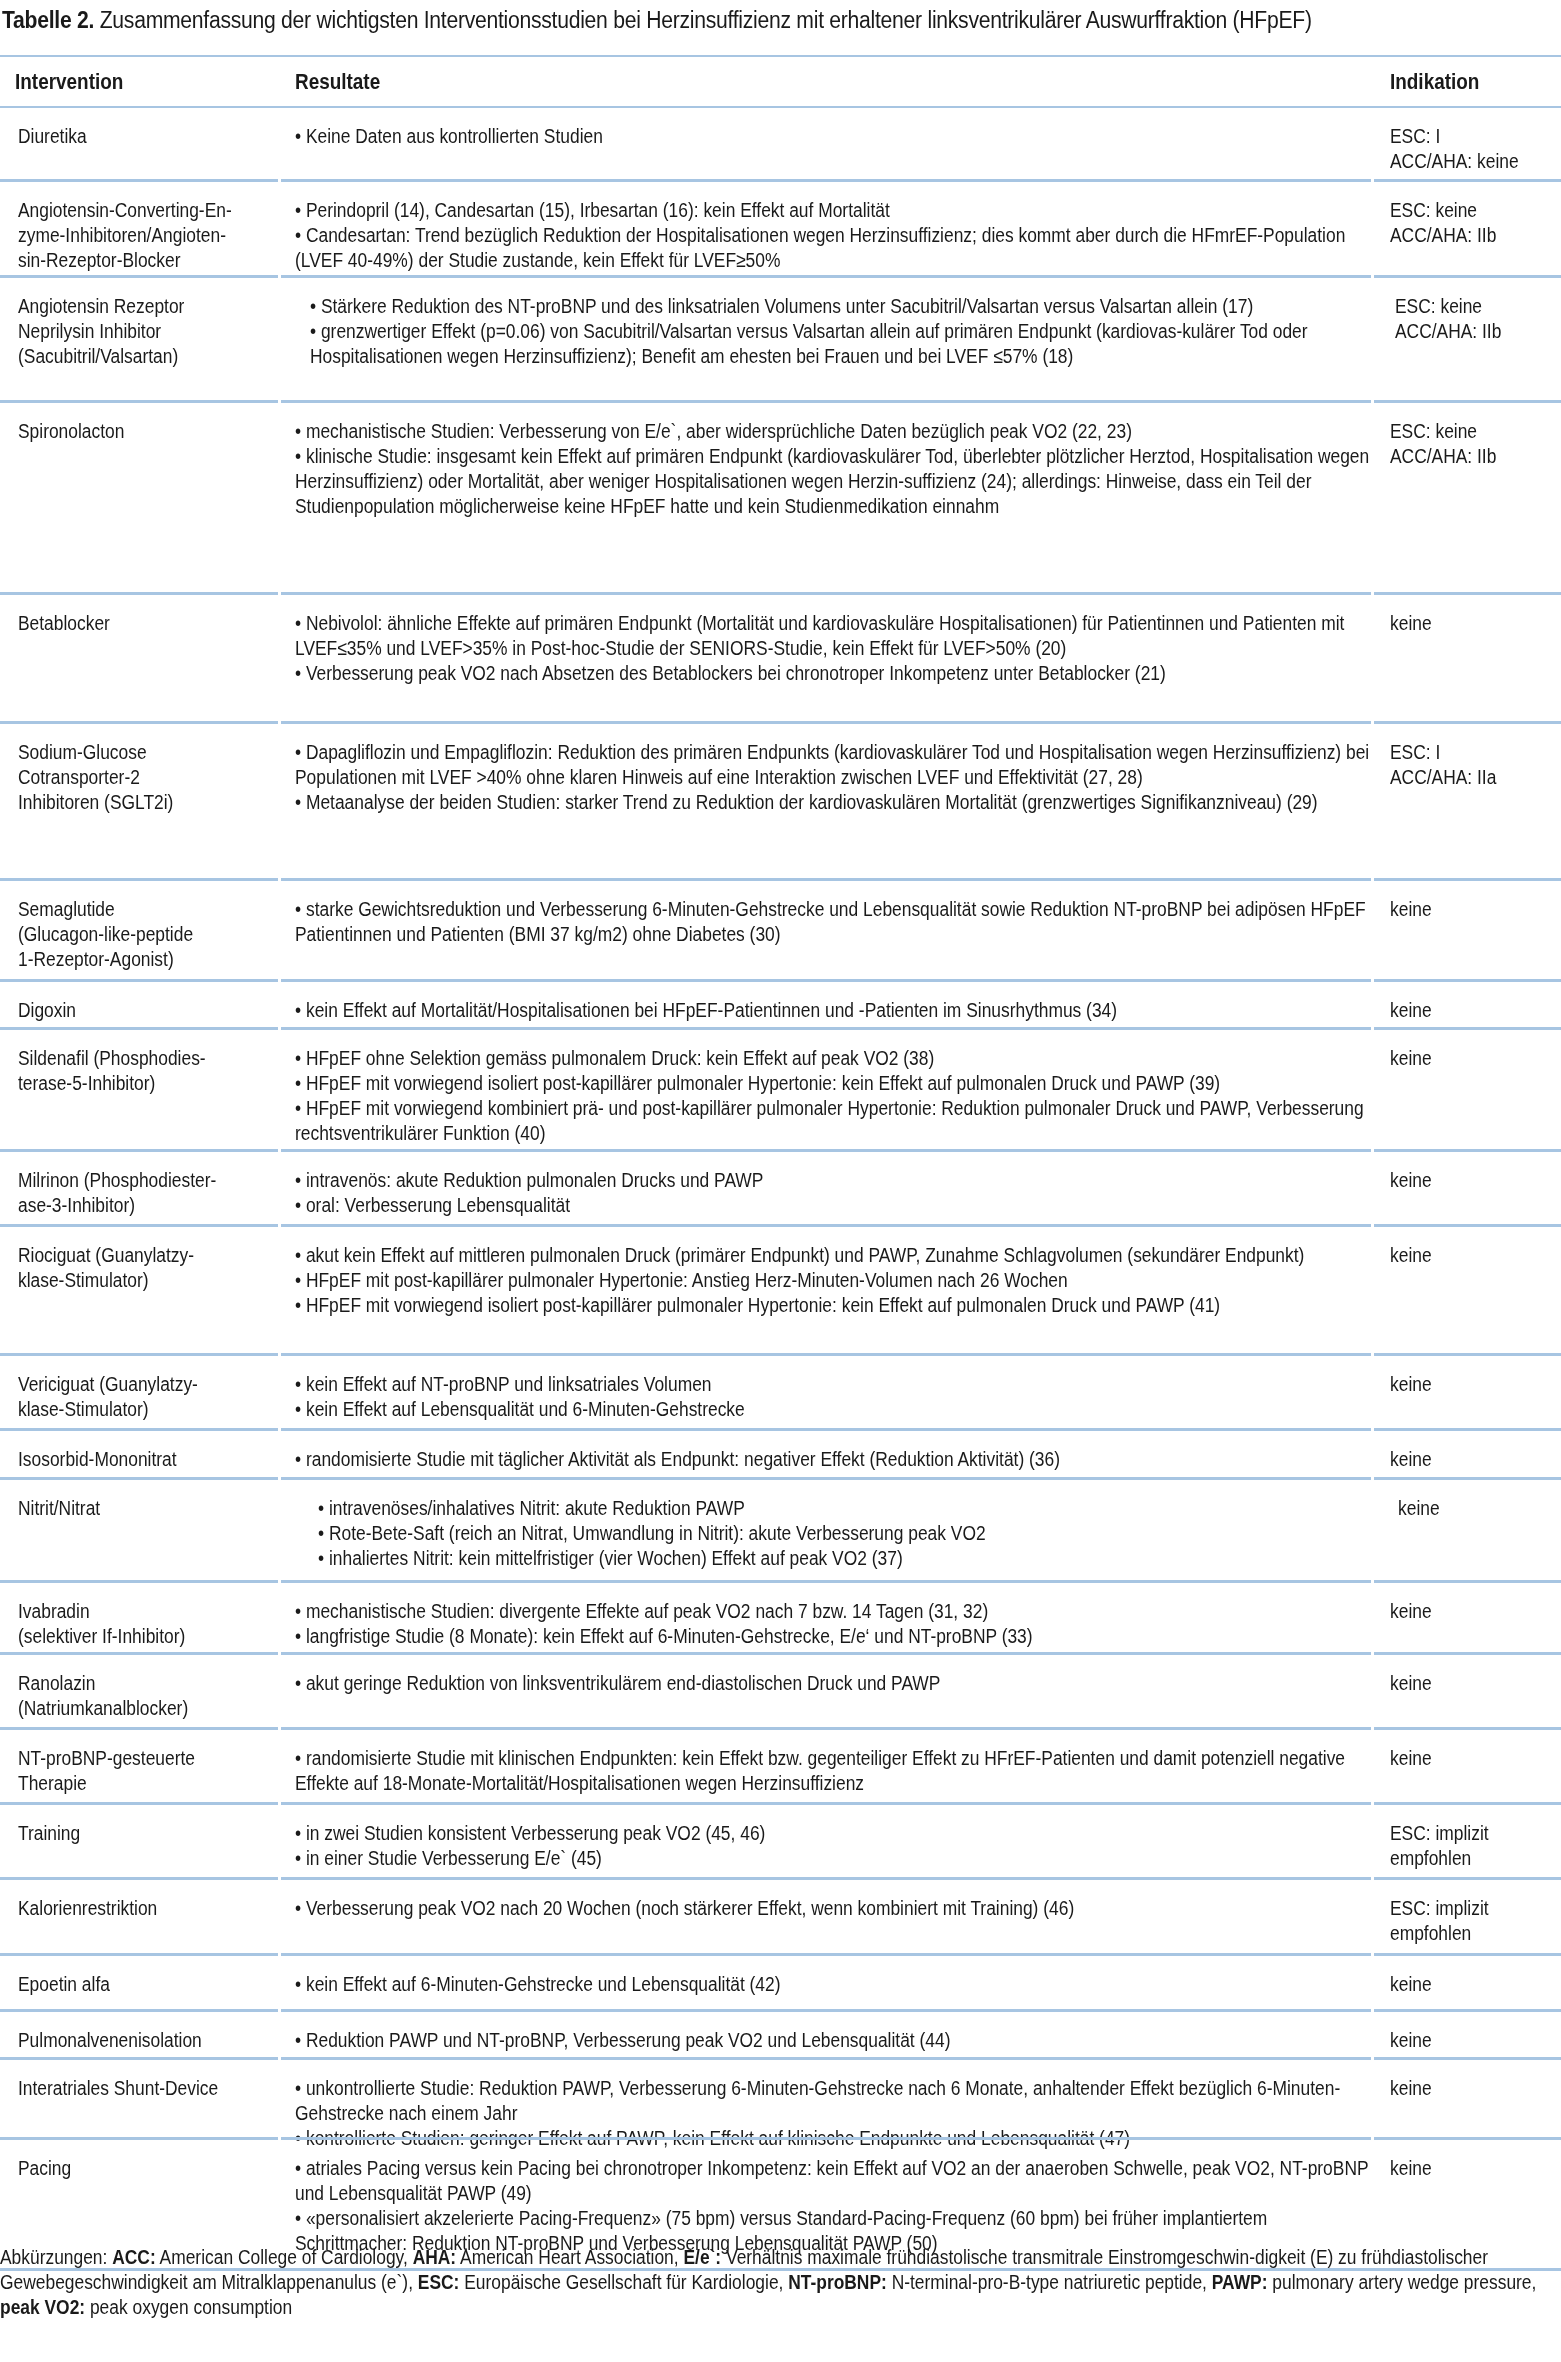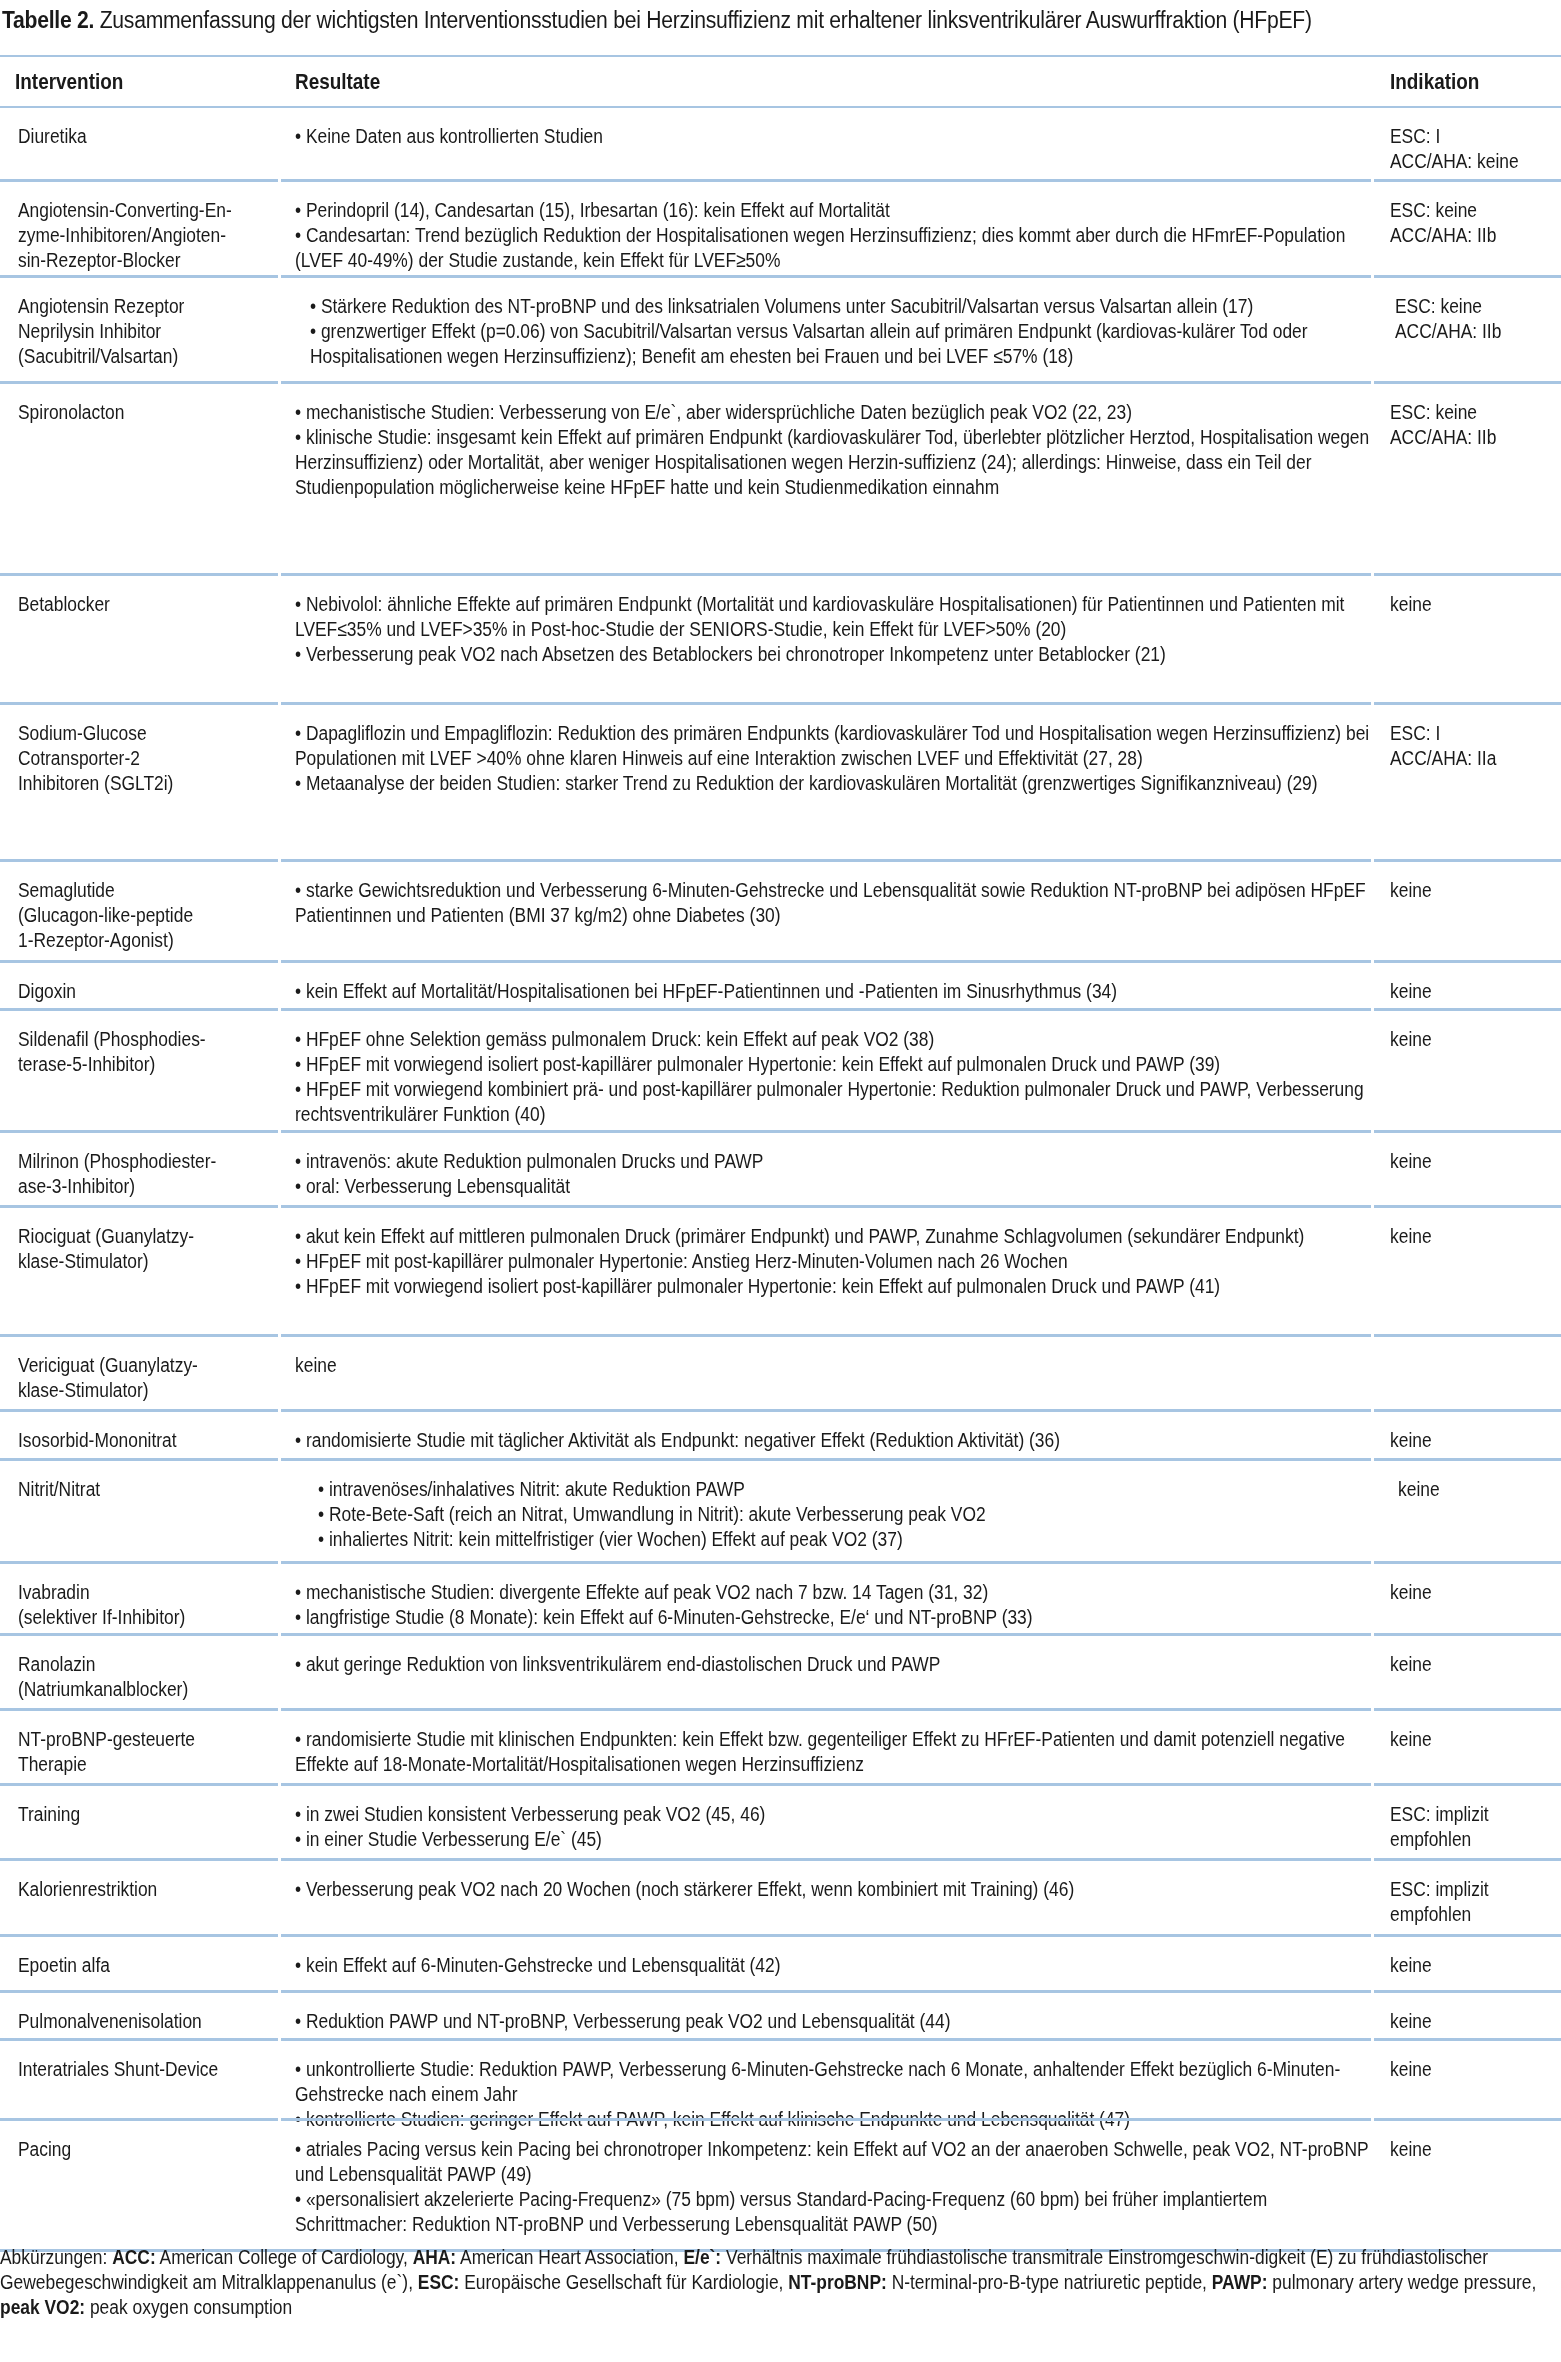--- a/index.html
+++ b/index.html
@@ -91,21 +91,21 @@
             <span class="bullet">Candesartan: Trend bezüglich Reduktion der Hospitalisationen wegen Herzinsuffizienz; dies kommt aber durch die HFmrEF-Population (LVEF 40-49%) der Studie zustande, kein Effekt für LVEF≥50%</span>
           </span>
         </div>
         <div class="cell c3">
           <span class="narrow">
             <span style="display: block;">ESC: keine</span>
             <span style="display: block;">ACC/AHA: IIb</span>
           </span>
         </div>
       </div>
-      <div class="row body" style="height: 106px; box-sizing: border-box; gap: 24px;">
+      <div class="row body" style="height: 125px; box-sizing: border-box; gap: 24px;">
         <div class="cell c1">
           <span class="narrow">
             <span style="display: block;">Angiotensin Rezeptor</span>
             <span style="display: block;">Neprilysin Inhibitor</span>
             <span style="display: block;">(Sacubitril/Valsartan)</span>
           </span>
         </div>
         <div class="cell c2">
           <span class="narrow">
             <span class="bullet">Stärkere Reduktion des NT-proBNP und des linksatrialen Volumens unter Sacubitril/Valsartan versus Valsartan allein (17)</span>
@@ -270,20 +270,26 @@
           <span class="narrow">
             <span style="display: block;">keine</span>
           </span>
         </div>
       </div>
       <div class="row body" style="height: 75px; box-sizing: border-box;">
         <div class="cell c1">
           <span class="narrow">
             <span style="display: block;">Vericiguat (Guanylatzy-</span>
             <span style="display: block;">klase-Stimulator)</span>
+          </span>
+        </div>
+        <div class="cell c2">
+          <span class="narrow">
+            <span class="bullet">kein Effekt auf NT-proBNP und linksatriales Volumen</span>
+            <span class="bullet">kein Effekt auf Lebensqualität und 6-Minuten-Gehstrecke</span>
           </span>
         </div>
         <div class="cell c3">
           <span class="narrow">
             <span style="display: block;">keine</span>
           </span>
         </div>
       </div>
       <div class="row body" style="height: 49px; box-sizing: border-box;">
         <div class="cell c1">

